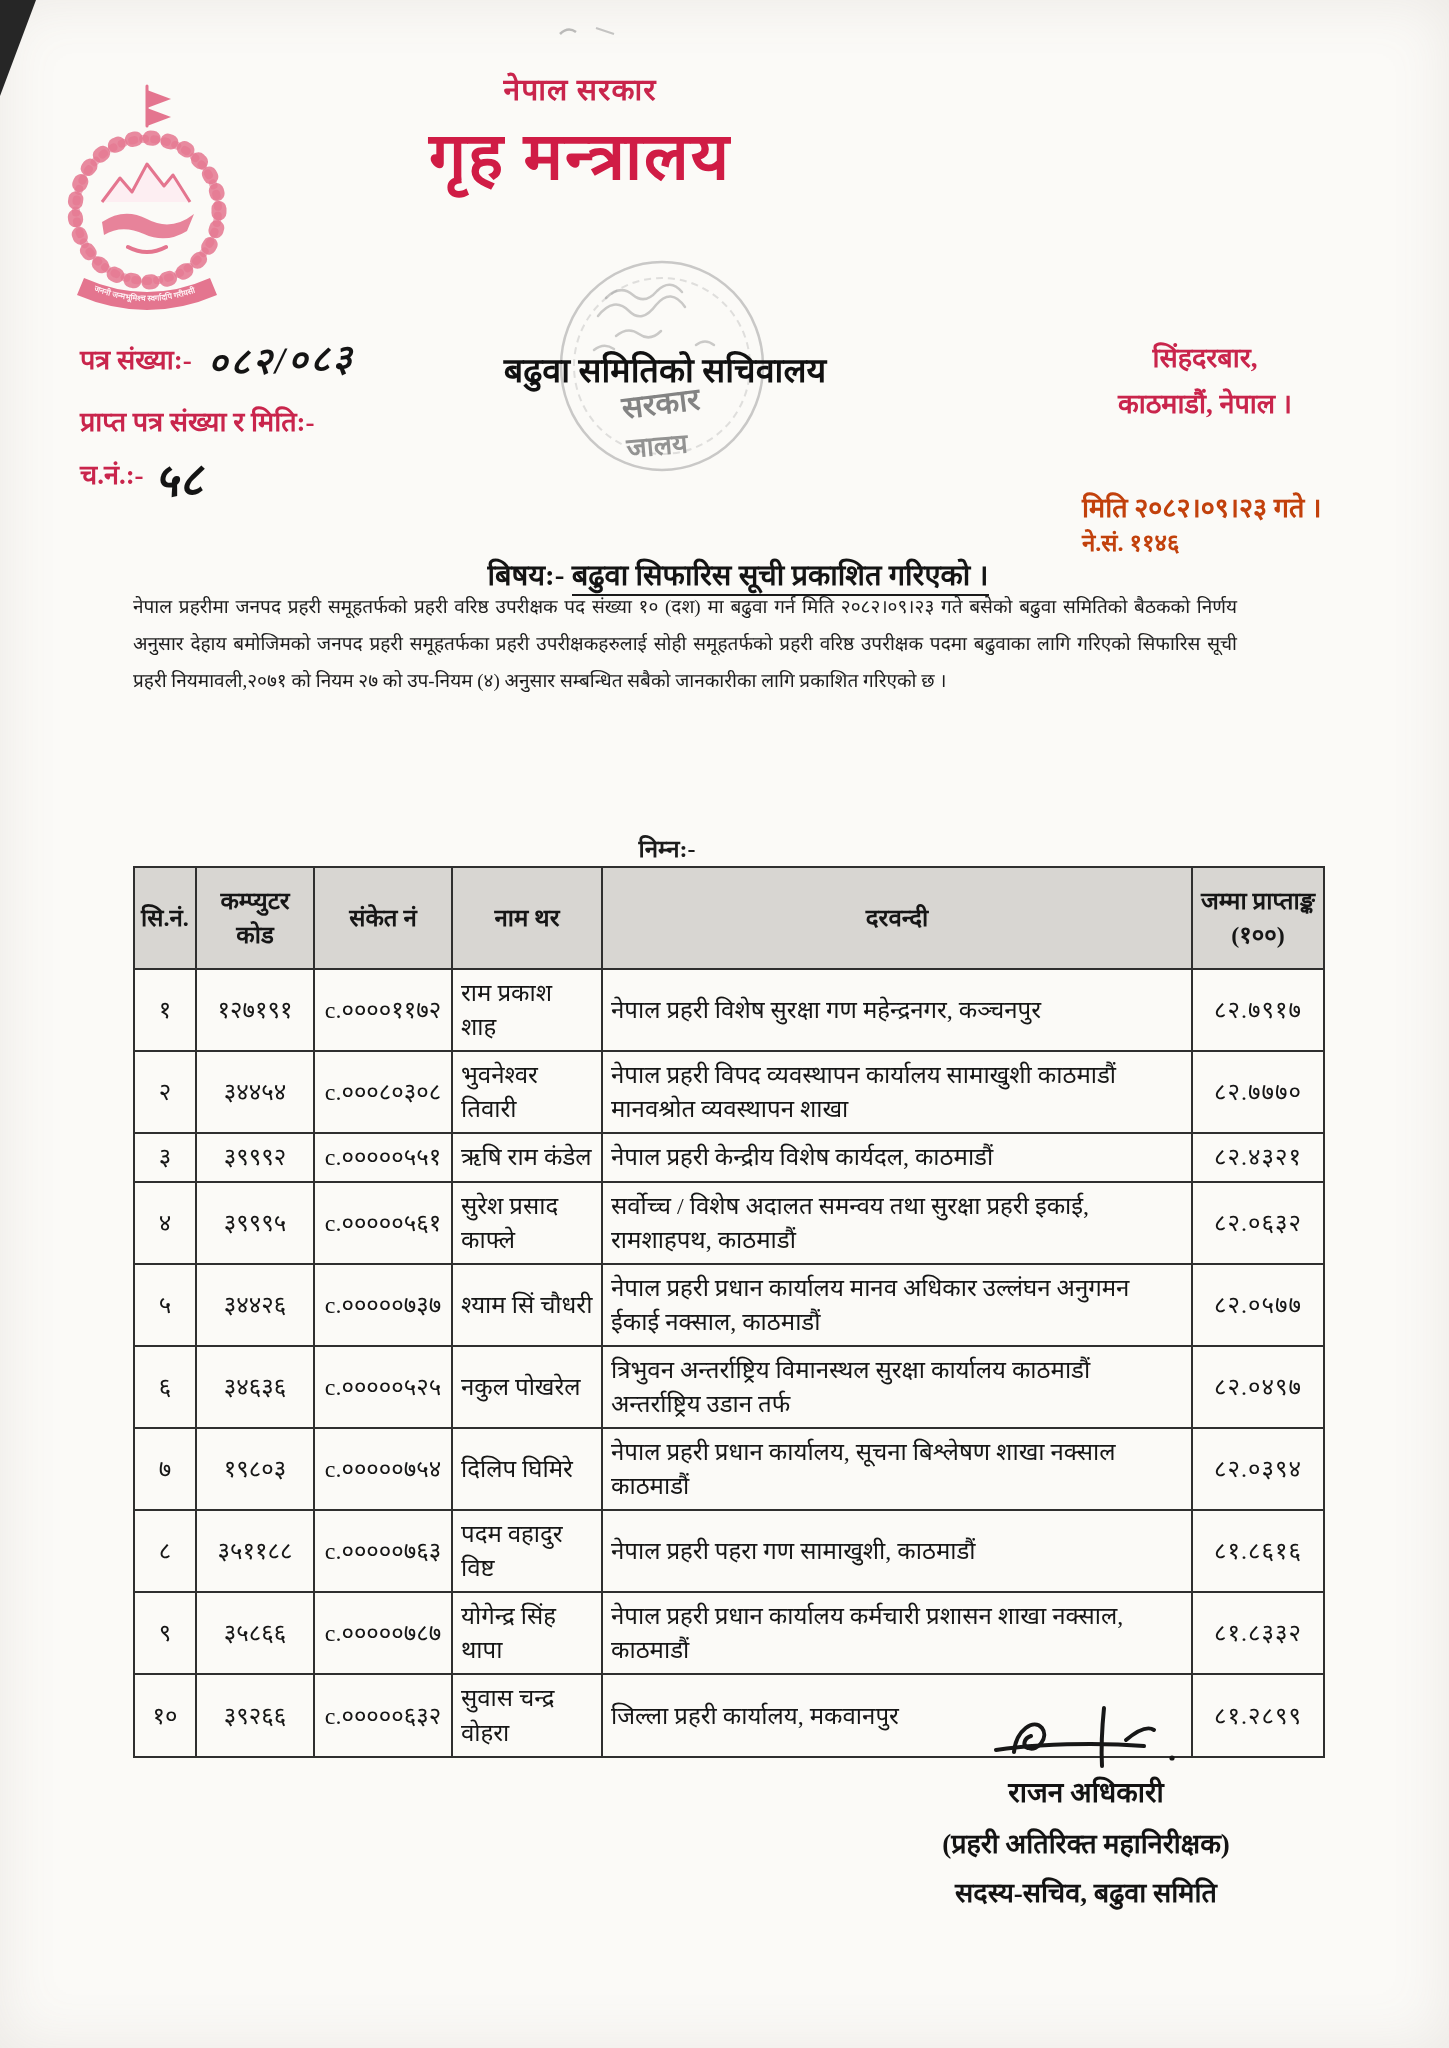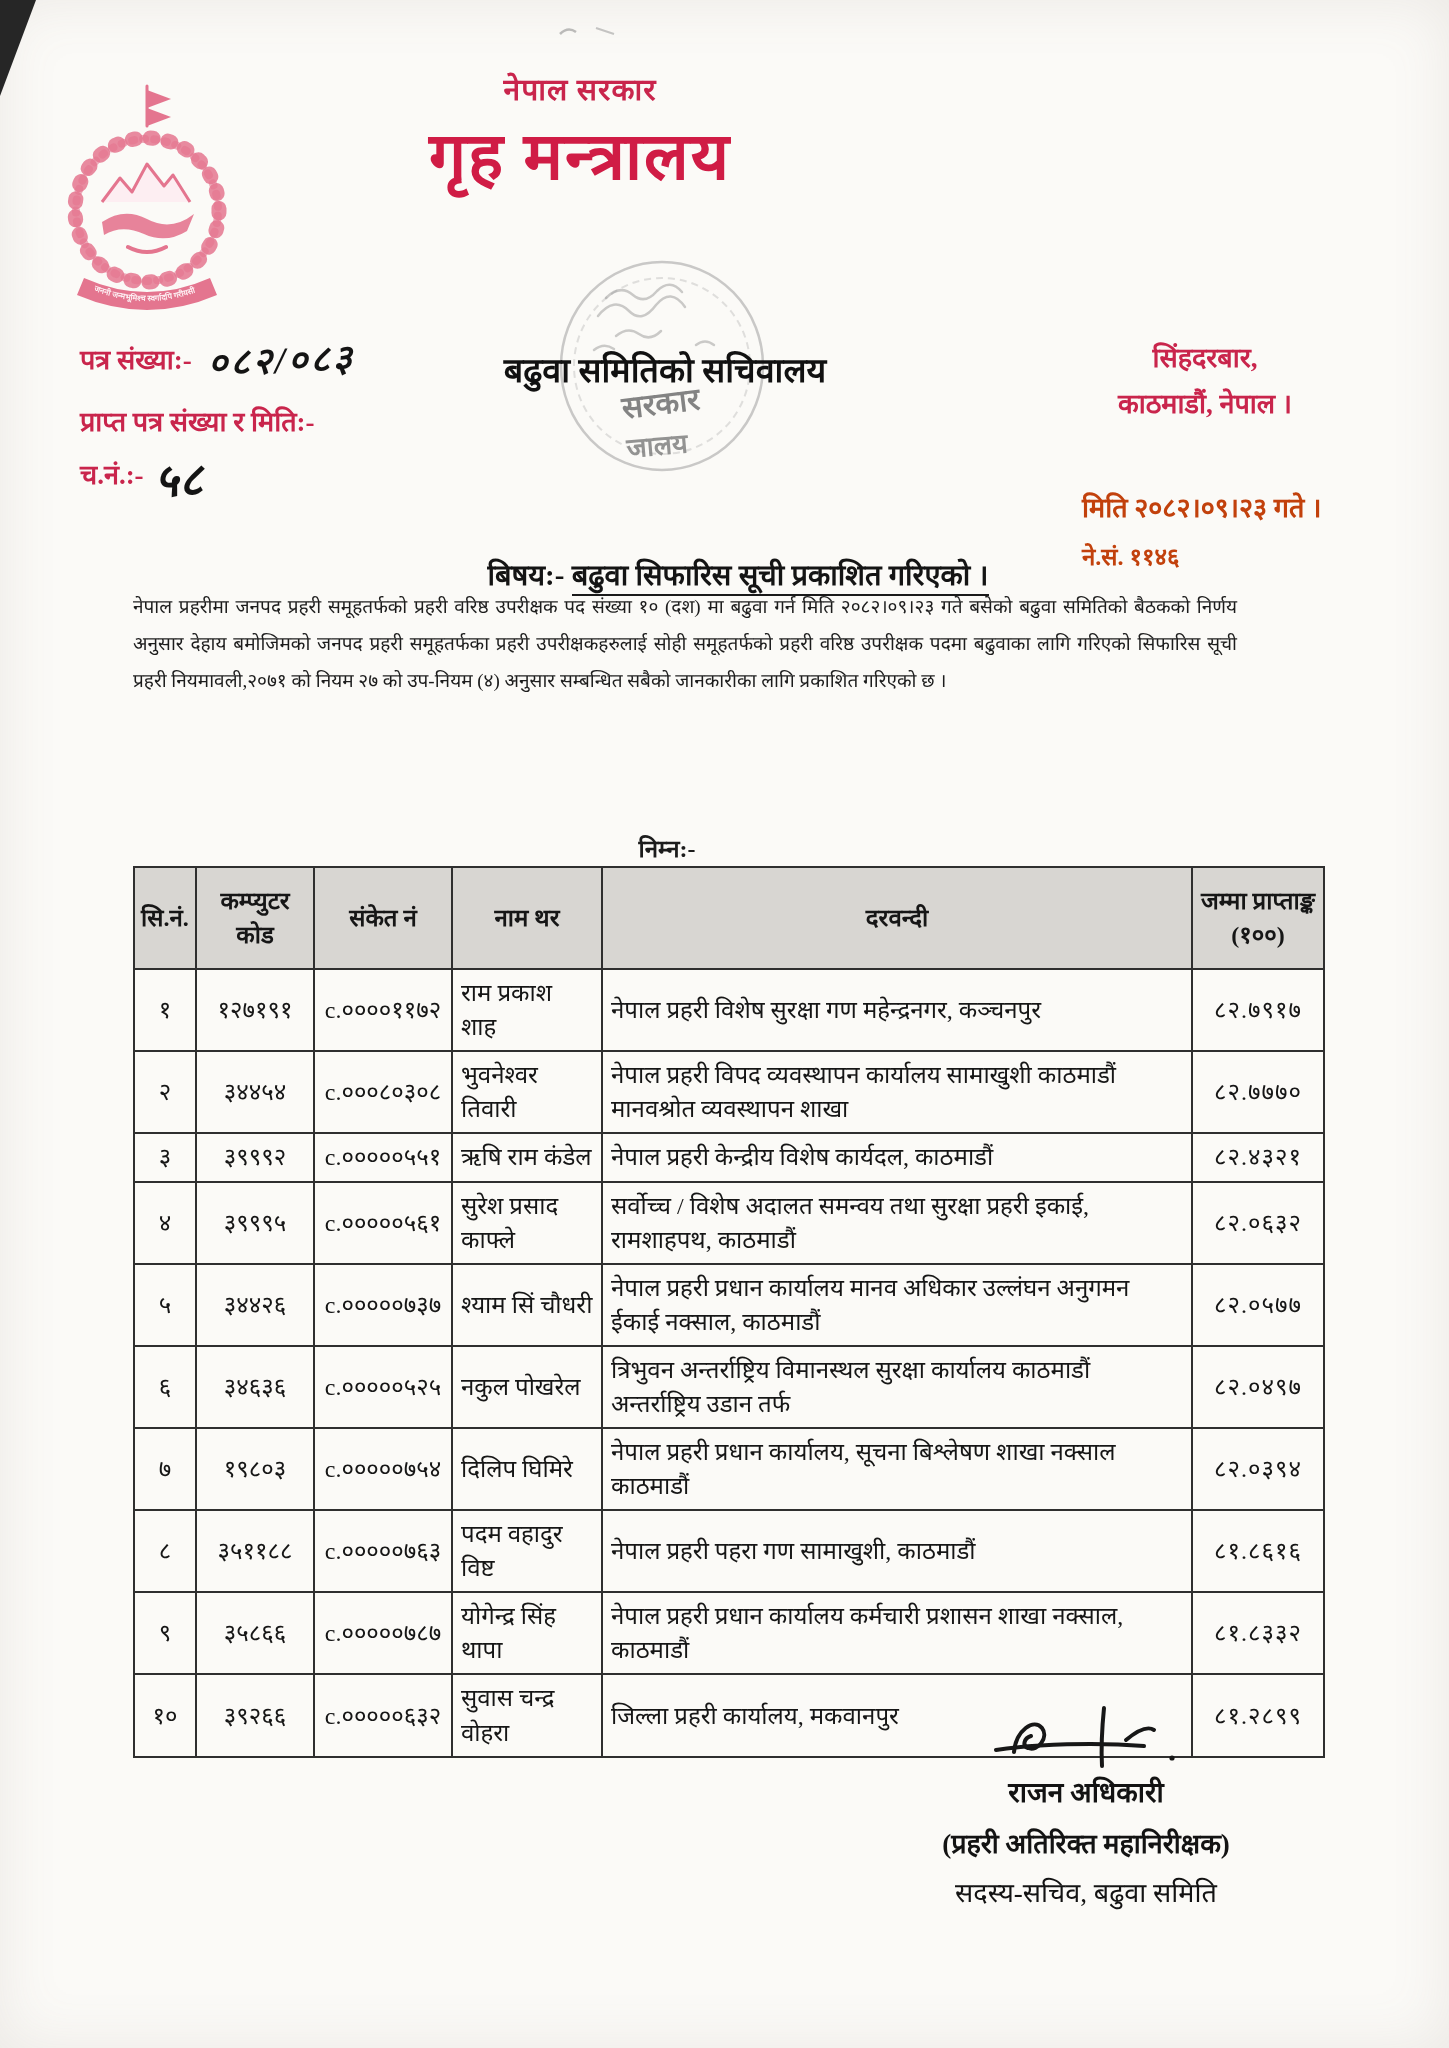--- a/index.html
+++ b/index.html
@@ -37,21 +37,21 @@
   .ref-block{top:333px;left:80px;font-size:27px;font-weight:700;color:var(--accent_red);}
   .ref-line{white-space:nowrap;}
   .ref-line.l2{margin-top:18px;}
   .ref-line.l3{margin-top:8px;}
   .handwritten{display:inline-block;color:#141414;font-style:italic;font-weight:600;
     font-size:37px;letter-spacing:3px;transform:rotate(-2deg);vertical-align:-4px;margin-left:10px;}
   .handwritten.big{font-size:46px;letter-spacing:1px;vertical-align:-12px;margin-left:4px;}
 
   .date-block{top:488px;left:1082px;color:#c2410c;}
   .date-line{font-size:27px;font-weight:700;white-space:nowrap;}
-  .ns-line{font-size:24px;font-weight:600;margin-top:14px;}
+  .ns-line{font-size:24px;font-weight:600;}
 
   .subject{top:554px;left:30px;width:1416px;font-size:29px;font-weight:700;color:#141414;}
   .subject .underlined{border-bottom:2.5px solid #1a1a1a;padding-bottom:3px;margin-top:13px;}
 
   .body-par{top:588px;left:133px;width:1104px;font-size:19px;line-height:37px;
     text-align:justify;color:var(--ink);}
 
   .nimna{top:831px;left:0;width:1334px;font-size:24px;font-weight:600;}
   .nimna span{border-bottom:2px solid #1a1a1a;padding-bottom:13px;}
 
@@ -65,21 +65,21 @@
   td.col-sn,td.col-computer_code,td.col-code_no{text-align:center;}
   td.col-name{text-align:left;padding-left:10px;}
   td.col-position{text-align:left;padding-left:12px;}
   td.col-score{text-align:center;letter-spacing:1px;}
   tr[data-name="table-row"]{min-height:46px;}
 
   .signature-block{top:1700px;left:868px;width:436px;text-align:center;color:#131313;}
   .sig-svg{display:block;margin:0 auto 2px auto;}
   .sig-name{font-size:28px;font-weight:700;}
   .sig-title{font-size:27px;font-weight:600;margin-top:14px;}
-  .sig-role{font-size:27px;font-weight:400;margin-top:12px;}
+  .sig-role{font-size:27px;font-weight:700;margin-top:12px;}
 </style>
 </head>
 <body>
 
 <div class="paper" data-name="scanned-letter-page">
 
   <div class="abs corner-mark" data-name="scan-corner-artifact"></div>
   <svg class="abs top-dashes" width="70" height="24" data-name="scan-pen-marks">
     <path d="M4,14 q8,-8 16,-2" stroke="#8a8a8a" stroke-width="2.5" fill="none"></path>
     <path d="M40,8 l18,6" stroke="#9a9a9a" stroke-width="2" fill="none"></path>

